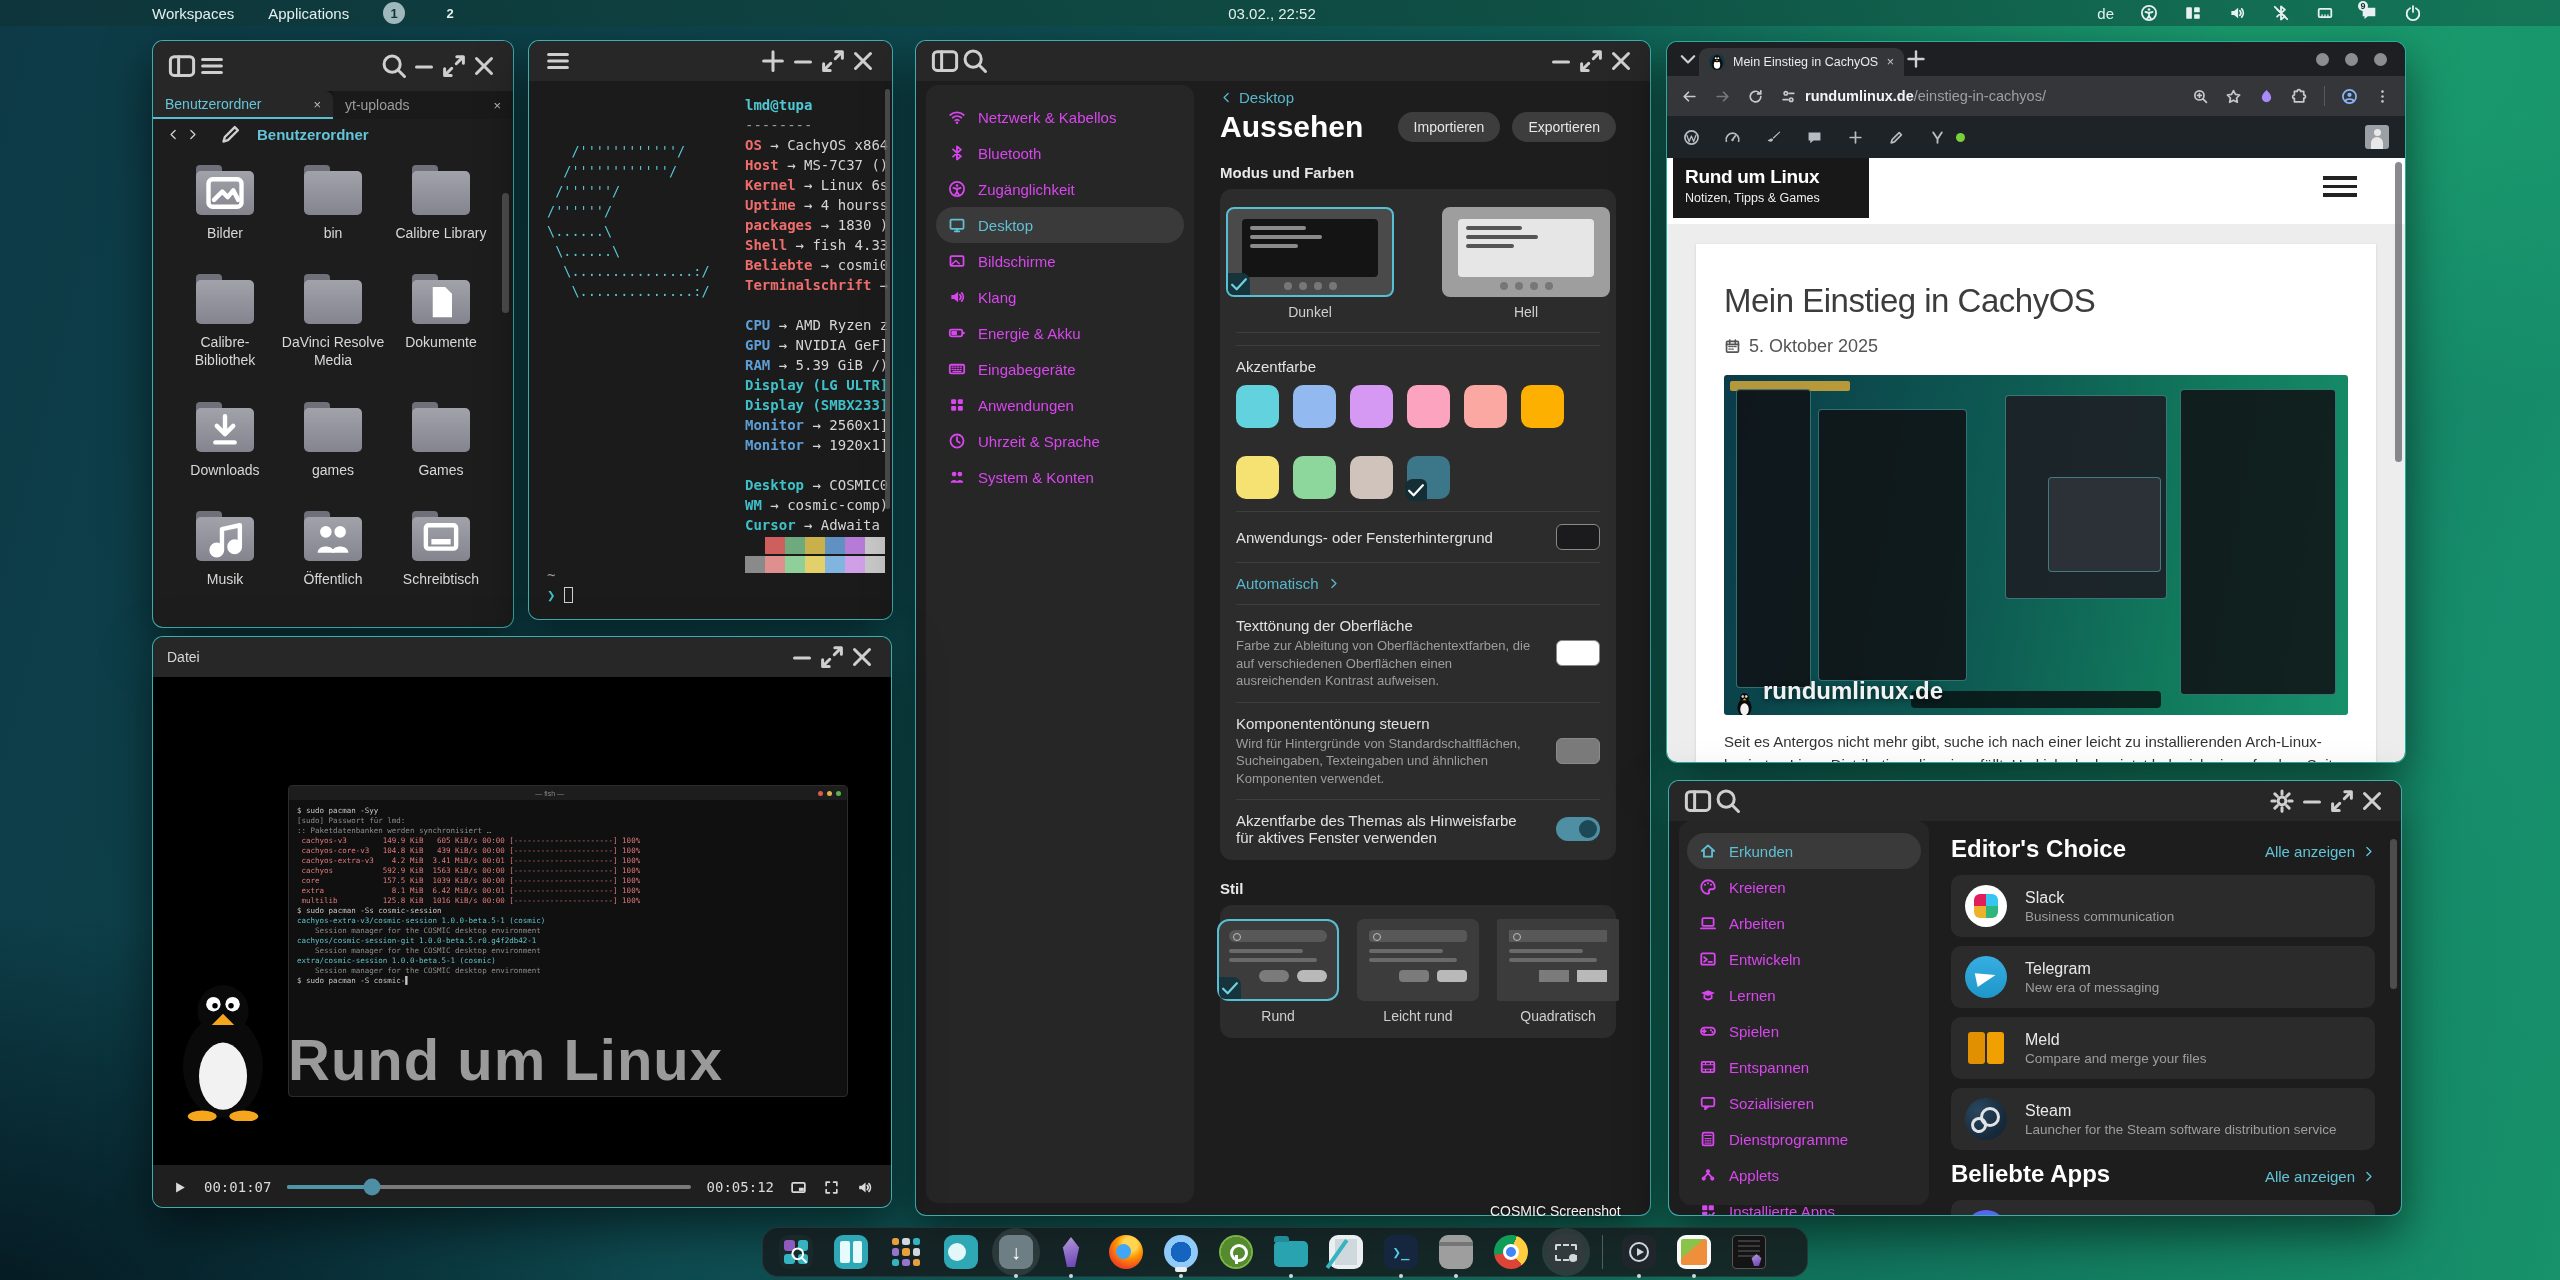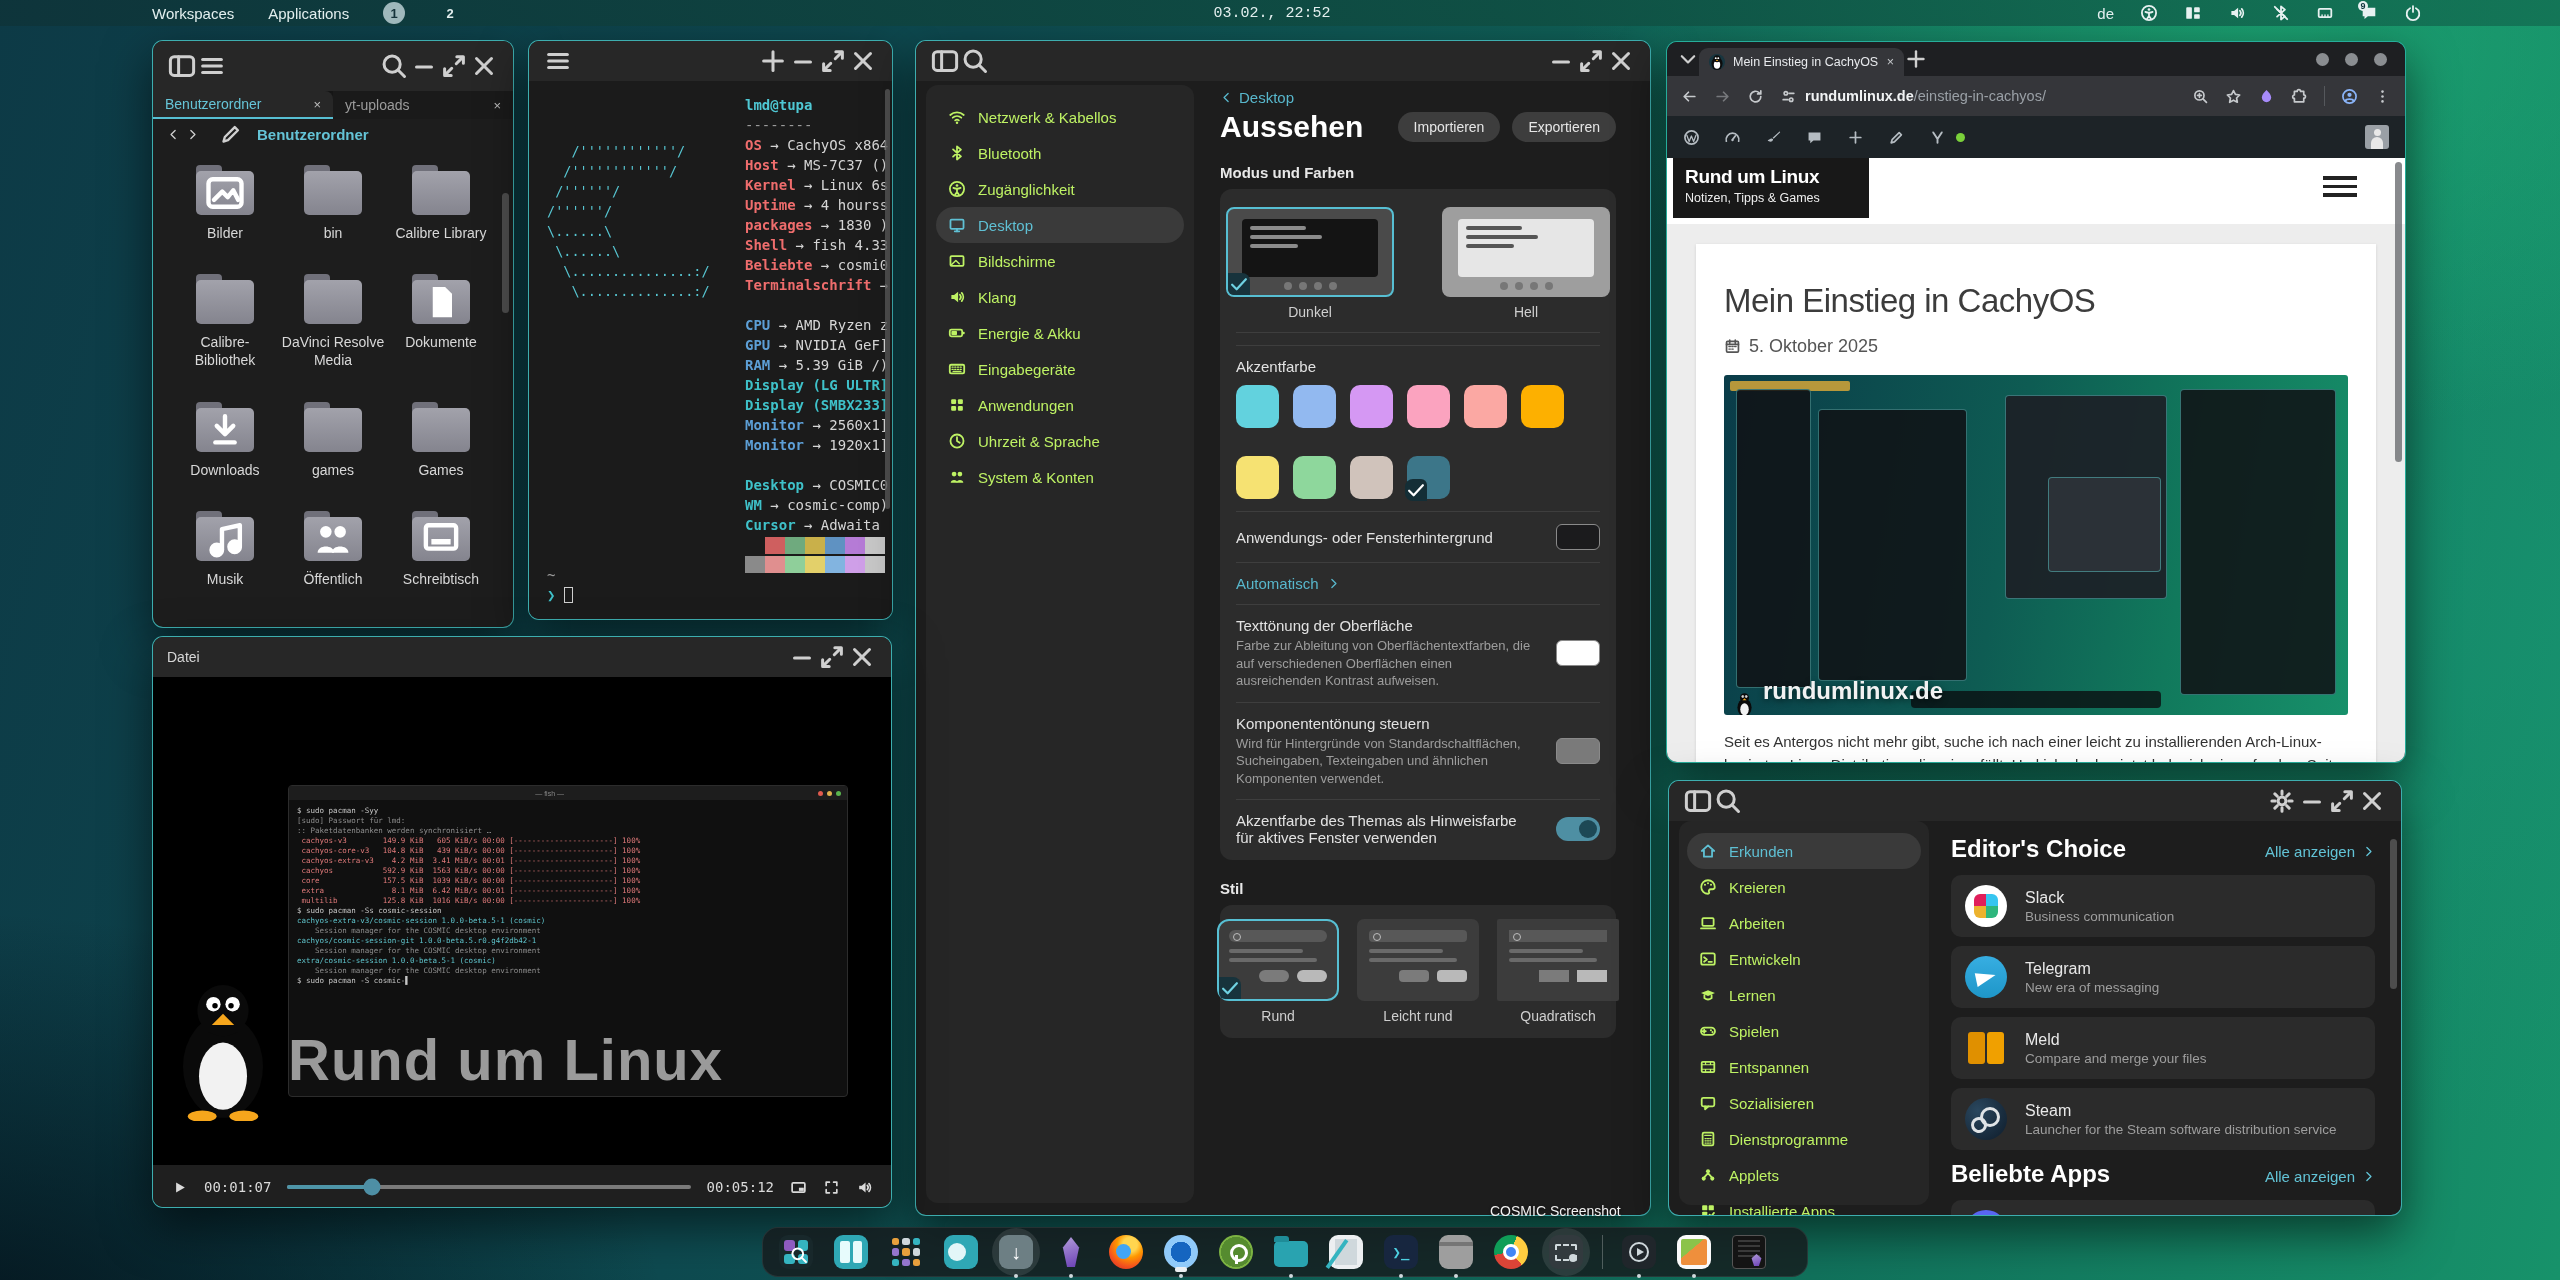--- a/index.html
+++ b/index.html
@@ -17,21 +17,21 @@
 
   
   .panel { position:absolute; left:0; top:0; width:2560px; height:26px;
     background:linear-gradient(90deg, rgba(14,52,58,.93), rgba(15,78,66,.88) 60%, rgba(18,110,82,.8));
     display:flex; align-items:center; color:#e3efef; font-size:15px; z-index:50; }
   .panel-left { display:flex; align-items:center; gap:34px; margin-left:152px; }
   .panel-item { cursor:default; }
   .ws-dot { width:22px; height:22px; border-radius:50%; display:flex; align-items:center; justify-content:center;
     font-size:13px; font-weight:bold; }
   .ws-dot.active { background:#9fb8bc; color:#15323a; }
-  .panel-clock { position:absolute; left:0; right:16px; text-align:center; pointer-events:none;font-family:Liberation Mono, monospace; }
+  .panel-clock { position:absolute; left:0; right:16px; text-align:center; pointer-events:none; }
   .panel-clock span { pointer-events:auto; }
   .panel-right { position:absolute; right:138px; display:flex; align-items:center; gap:26px; }
   .tray-ic { width:18px; height:18px; color:#e7f1f1; position:relative; }
   .tray-ic svg { width:100%; height:100%; }
   .tray-badge { position:absolute; left:-2px; top:-3px; font-size:9px; font-weight:bold; color:#10343c;
     background:#e7f1f1; border-radius:50%; width:10px; height:10px; line-height:10px; text-align:center; }
 
   
   .window { position:absolute; background:#1d1d1d; border-radius:11px;
     border:1.5px solid rgba(67,200,201,.85); box-shadow:0 18px 48px rgba(0,0,0,.55); overflow:hidden; z-index:10; }
@@ -70,21 +70,21 @@
   .t-dim { color:#9a9a9a; }
   .pal { display:flex; margin-top:2px; }
   .pal div { width:20px; height:17px; }
   .t-prompt { position:absolute; left:18px; bottom:14px; }
   .cursor { display:inline-block; width:9px; height:16px; border:1.5px solid #cfcfcf; vertical-align:-3px; }
 
   
   .set-wrap { display:flex; height:calc(100% - 40px); }
   .set-side { width:268px; margin:4px 0 12px 10px; background:#262626; border-radius:12px; padding:14px 10px; position:relative; }
   .set-item { display:flex; align-items:center; gap:12px; height:36px; border-radius:18px; padding:0 12px;
-    color:#bef264; font-size:15px; }
+    color:#d946ef; font-size:15px; }
   .set-item svg { width:18px; height:18px; flex:0 0 18px; }
   .set-item.active { background:#3a3a3a; color:#5fc0d4; }
   .set-main { flex:1; padding:8px 34px 0 26px; overflow:hidden; color:#d6d6d6; }
   .back-link { color:#58b7cc; font-size:15px; display:flex; gap:6px; align-items:center; }
   .back-link svg { width:13px; height:13px; }
   .set-title-row { display:flex; align-items:center; margin-top:4px; }
   .set-h1 { font-size:30px; font-weight:bold; color:#fff; }
   .pill-btn { background:#3d3d3d; color:#e6e6e6; border-radius:17px; font-size:14px; padding:7px 16px; margin-left:12px; }
   .sec-label { font-weight:bold; font-size:15px; color:#e8e8e8; margin:20px 0 8px; }
   .card { background:#2c2c2c; border-radius:12px; padding:14px 16px; }

